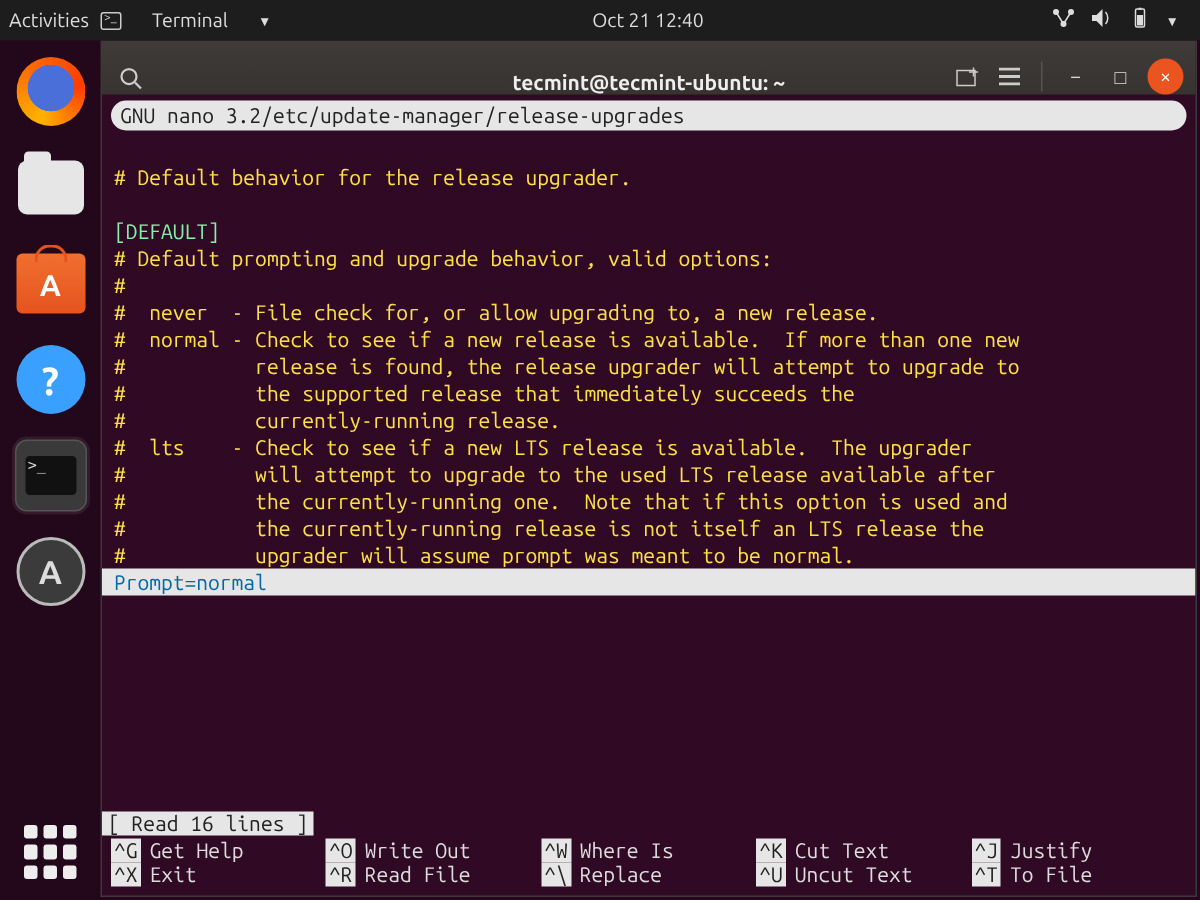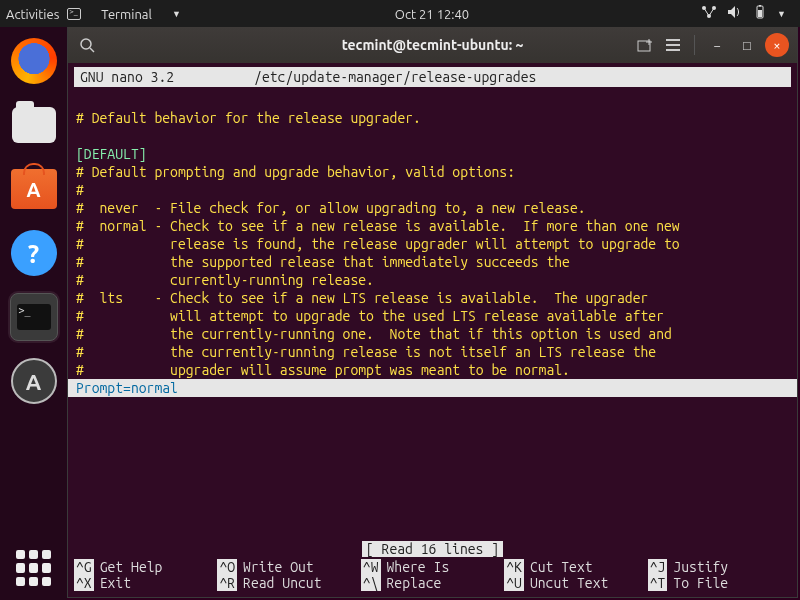--- a/index.html
+++ b/index.html
@@ -23,37 +23,37 @@
   .files::before { content:""; position:absolute; top:-6px; left:4px; width:18px; height:8px; background:#e6e6e6; border-radius:3px 3px 0 0;}
   .software { background:linear-gradient(#f06f2f,#e6531f); width:46px; height:40px; border-radius:4px; position:relative; display:flex; align-items:center; justify-content:center;}
   .software::before{content:"A"; color:#fff; font-weight:bold; font-size:20px;}
   .software::after{content:""; position:absolute; top:-6px; left:50%; transform:translateX(-50%); width:18px; height:10px; border:2px solid #e6531f; border-bottom:none; border-radius:10px 10px 0 0;}
   .help { background:radial-gradient(circle,#3aa0ff 0 70%, #1c7fe0 100%); width:46px; height:46px; border-radius:50%; color:#fff; display:flex; align-items:center; justify-content:center; font-size:26px; font-weight:bold;}
   .termlaunch { background:#3a3a3a; width:48px; height:48px; border-radius:8px; border:1px solid #555; display:flex; align-items:center; justify-content:center; box-shadow:0 0 0 2px rgba(255,255,255,0.08);}
   .termlaunch .inner{ width:34px; height:26px; background:#111; border-radius:3px; color:#ddd; font:10px monospace; padding:1px 2px;}
   .updater { width:46px; height:46px; border-radius:50%; background:#3b3b3b; border:2px solid #bbb; display:flex; align-items:center; justify-content:center; color:#ddd; font-weight:bold; font-size:22px;}
   
   .termwin { position:absolute; top:27px; left:67px; right:2px; bottom:2px; background:#300a24; display:flex; flex-direction:column; border:1px solid #3a3a3a; border-top:none;}
-  .term-titlebar { height:36px; background:linear-gradient(#3f3b39,#363330); display:flex; align-items:center; color:#ddd; font-size:14px; padding:0 8px; gap:8px;}
+  .term-titlebar { height:36px; background:linear-gradient(#3f3b39,#363330); display:flex; align-items:flex-end; color:#ddd; font-size:14px; padding:0 8px; gap:8px;}
   .term-titlebar .title { position:absolute; left:50%; transform:translateX(-50%); font-weight:600; color:#eee;}
   .term-titlebar .wc { margin-left:auto; display:flex; align-items:center; gap:6px;}
   .wbtn { width:24px; height:24px; border-radius:50%; display:flex; align-items:center; justify-content:center; font-size:13px; color:#ddd;}
   .wbtn.min,.wbtn.max{ background:transparent;}
   .wbtn.close{ background:#e95420; color:#fff;}
   .iconbtn { width:22px; height:22px; display:flex; align-items:center; justify-content:center; color:#ccc; font-size:16px;}
   
-  .nano-header { background:#e6e6e6; color:#222; font:14px "Ubuntu Mono",monospace; padding:0 6px; height:20px; display:flex; align-items:center; margin:4px 6px 0 6px;}
-  .nano-header .fname{ margin-left:80px;}
+  .nano-header { background:#e6e6e6; color:#222; font:14px "Ubuntu Mono",monospace; padding:0 6px; height:20px; display:flex; align-items:center; margin:4px 6px 0 6px;border-radius:10px;}
+  .nano-header .fname{ }
   
   .editor { flex:1; font:14px/18px "Ubuntu Mono", monospace; color:#34b1a6; padding:4px 8px 0 8px; white-space:pre; overflow:hidden;}
   .editor .hash{ color:#fde047;}
   .editor .section{ color:#86efac;}
   .hl-line { background:#e6e6e6; color:#0369a1; display:block; margin:0 -8px; padding:0 8px;}
   
-  .nano-status { font:14px "Ubuntu Mono",monospace; text-align:center; margin-bottom:2px;}
+  .nano-status { font:14px "Ubuntu Mono",monospace; text-align:left; margin-bottom:2px;}
   .nano-status span{ background:#e6e6e6; color:#222; padding:0 4px;}
   
   .nano-help { font:14px "Ubuntu Mono",monospace; color:#ddd; padding:0 6px 6px 6px;}
   .nano-help .row{ display:flex;}
   .nano-help .cell{ flex:1; display:flex; align-items:center; gap:6px;}
   .key { background:#e6e6e6; color:#222; padding:0 2px;}
 </style>
 </head>
 <body>
 
@@ -211,21 +211,21 @@
           <span>Justify</span>
         </div>
     </div>
     <div class="row">
       <div class="cell">
           <span class="key">^X</span>
           <span>Exit</span>
         </div>
       <div class="cell">
           <span class="key">^R</span>
-          <span>Read Uncut</span>
+          <span>Read File</span>
         </div>
       <div class="cell">
           <span class="key">^\</span>
           <span>Replace</span>
         </div>
       <div class="cell">
           <span class="key">^U</span>
           <span>Uncut Text</span>
         </div>
       <div class="cell">

